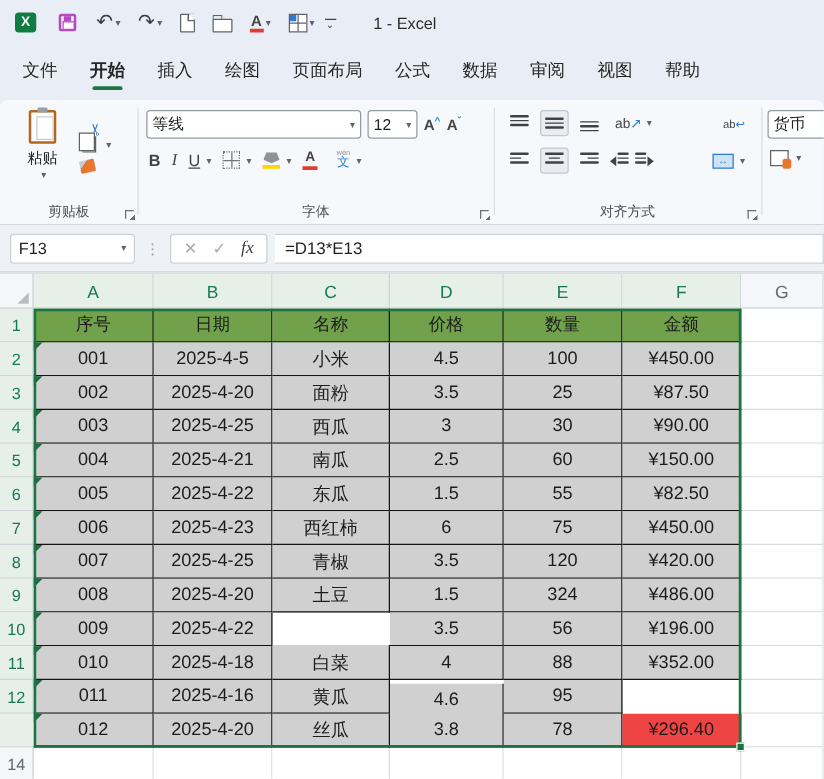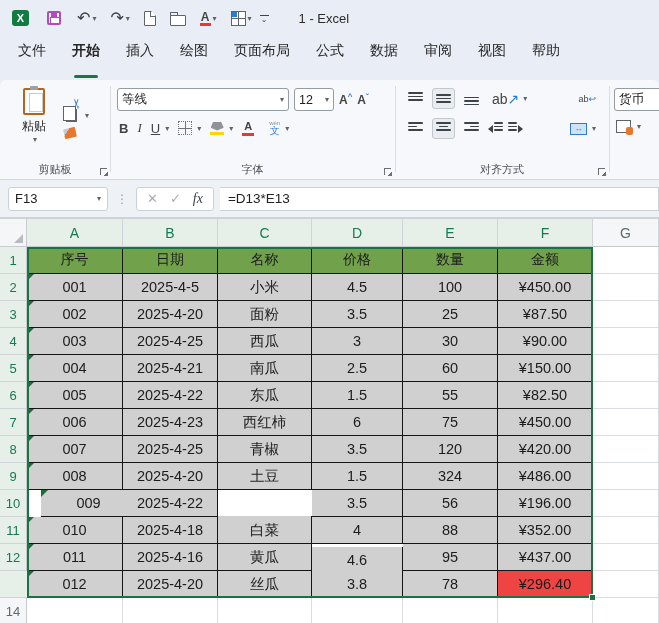--- a/index.html
+++ b/index.html
@@ -20,21 +20,21 @@
   .fc-a { font-size:12px; font-weight:bold; color:#444; line-height:1; border-bottom:3px solid #e03c32; padding:0 1px; }
   .qgrid { width:15px; height:15px; border:1.5px solid #5f6368; position:relative; background:
       linear-gradient(#5f6368,#5f6368) 0 6px/100% 1px no-repeat,
       linear-gradient(#5f6368,#5f6368) 6px 0/1px 100% no-repeat,#fff; }
   .qgrid:before { content:""; position:absolute; left:0; top:0; width:5px; height:5px; background:#2b7cd3; }
   .overflow { display:flex; flex-direction:column; align-items:center; margin:0 4px; }
   .overflow i { display:block; width:9px; height:0; border-top:1.5px solid #444; margin-bottom:1px; }
   .overflow span { font-size:8px; color:#444; line-height:5px; }
   .win-title { font-size:13px; color:#2b2b2b; margin-left:26px; }
   
-  .menubar { position:absolute; left:0; top:36px; width:659px; height:44px; display:flex; padding-left:18px; }
+  .menubar { position:absolute; left:0; top:36px; width:659px; height:44px; display:flex; align-items:center; padding-left:18px; }
   .tab { font-size:14px; color:#262626; padding:6px 0 8px; margin-right:26px; position:relative; cursor:default; white-space:nowrap; }
   .tab.active { font-weight:bold; }
   .tab.active:after { content:""; position:absolute; left:2px; right:2px; bottom:2px; height:3px; background:#217346; border-radius:2px; }
   
   .ribbon { position:absolute; left:0; top:80px; width:659px; height:100px; background:#f6f8fb; border-bottom:1px solid #d4d8dd; border-radius:6px 6px 0 0; }
   .rsep { position:absolute; top:6px; height:86px; width:1px; background:#dadde2; }
   .rgroup { position:absolute; top:0; height:100px; }
   .grp-label { position:absolute; bottom:3px; left:0; right:0; text-align:center; font-size:11px; color:#4a4f55; }
   .launcher { position:absolute; bottom:5px; right:3px; width:7px; height:7px; border-left:1px solid #6a6f75; border-top:1px solid #6a6f75; }
   .launcher:after { content:""; position:absolute; right:-1px; bottom:-1px; width:4px; height:4px; background:linear-gradient(135deg,transparent 50%,#6a6f75 50%); }
@@ -71,21 +71,21 @@
   
   .al-row1 { position:absolute; left:8px; top:8px; display:flex; gap:5px; align-items:center; width:192px; }
   .al-row2 { position:absolute; left:8px; top:38px; display:flex; gap:5px; align-items:center; width:192px; }
   .albtn { padding:3px; border:1px solid transparent; border-radius:3px; display:flex; }
   .albtn.sel { background:#e9ecf0; border-color:#c3c8ce; }
   .lines { width:15px; height:13px; display:flex; flex-direction:column; gap:2px; }
   .lines i { display:block; height:1.5px; background:#3e4347; border-radius:1px; }
   .lv-top { justify-content:flex-start; } .lv-mid { justify-content:center; } .lv-bot { justify-content:flex-end; }
   .lh-left { align-items:flex-start; } .lh-center { align-items:center; } .lh-right { align-items:flex-end; }
   .w-full { width:15px; } .w-short { width:9px; }
-  .orient { font-size:14px; color:#444; }
+  .orient { font-size:11px; color:#444; }
   .orient b { color:#2b7cd3; font-weight:normal; }
   .indent { display:flex; align-items:center; gap:1px; }
   .tri-l { width:0; height:0; border-top:4px solid transparent; border-bottom:4px solid transparent; border-right:5px solid #3e4347; }
   .tri-r { width:0; height:0; border-top:4px solid transparent; border-bottom:4px solid transparent; border-left:5px solid #3e4347; }
   .lines.small { width:9px; }
   .wrap-ic { margin-left:auto; font-size:9px; color:#444; }
   .wrap-ic b { color:#2b7cd3; font-weight:normal; }
   .merge-ic { margin-left:auto; width:17px; height:12px; border:1.5px solid #2b7cd3; background:#cfe3f7; display:flex; align-items:center; justify-content:center; color:#2b7cd3; font-size:8px; }
   
   .num-ic { width:15px; height:13px; border:1.5px solid #5f6368; position:relative; background:#fff; }
@@ -430,38 +430,37 @@
     <div class="cell data" style="left: 218px; top: 217px; width: 94px; height: 27px;">青椒</div>
     <div class="cell data" style="left: 312px; top: 217px; width: 91px; height: 27px;">3.5</div>
     <div class="cell data" style="left: 403px; top: 217px; width: 95px; height: 27px;">120</div>
     <div class="cell data" style="left: 498px; top: 217px; width: 95px; height: 27px;">¥420.00</div>
     <div class="cell data" style="left: 27px; top: 244px; width: 96px; height: 27px;">008<span class="errtri"></span></div>
     <div class="cell data" style="left: 123px; top: 244px; width: 95px; height: 27px;">2025-4-20</div>
     <div class="cell data" style="left: 218px; top: 244px; width: 94px; height: 27px;">土豆</div>
     <div class="cell data" style="left: 312px; top: 244px; width: 91px; height: 27px;">1.5</div>
     <div class="cell data" style="left: 403px; top: 244px; width: 95px; height: 27px;">324</div>
     <div class="cell data" style="left: 498px; top: 244px; width: 95px; height: 27px;">¥486.00</div>
-    <div class="cell data" style="left: 27px; top: 271px; width: 96px; height: 27px; margin-left: 14px;">009<span class="errtri"></span></div>
+    <div class="cell data" style="left: 27px; top: 271px; width: 96px; height: 27px;">009<span class="errtri"></span></div>
     <div class="cell data" style="left: 123px; top: 271px; width: 95px; height: 27px;">2025-4-22</div>
     <div class="cell data" style="left: 218px; top: 271px; width: 94px; height: 27px; margin-top: 26px;">青菜</div>
     <div class="cell data" style="left: 312px; top: 271px; width: 91px; height: 27px;">3.5</div>
     <div class="cell data" style="left: 403px; top: 271px; width: 95px; height: 27px;">56</div>
     <div class="cell data" style="left: 498px; top: 271px; width: 95px; height: 27px;">¥196.00</div>
     <div class="cell data" style="left: 27px; top: 298px; width: 96px; height: 27px;">010<span class="errtri"></span></div>
     <div class="cell data" style="left: 123px; top: 298px; width: 95px; height: 27px;">2025-4-18</div>
     <div class="cell data" style="left: 218px; top: 298px; width: 94px; height: 27px;">白菜</div>
     <div class="cell data" style="left: 312px; top: 298px; width: 91px; height: 27px;">4</div>
     <div class="cell data" style="left: 403px; top: 298px; width: 95px; height: 27px;">88</div>
     <div class="cell data" style="left: 498px; top: 298px; width: 95px; height: 27px;">¥352.00</div>
     <div class="cell data" style="left: 27px; top: 325px; width: 96px; height: 27px;">011<span class="errtri"></span></div>
     <div class="cell data" style="left: 123px; top: 325px; width: 95px; height: 27px;">2025-4-16</div>
     <div class="cell data" style="left: 218px; top: 325px; width: 94px; height: 27px;">黄瓜</div>
     <div class="cell data" style="left: 312px; top: 328px; width: 91px; height: 27px;">4.6</div>
     <div class="cell data" style="left: 403px; top: 325px; width: 95px; height: 27px;">95</div>
-    <div class="cell data" style="left: 498px; top: 325px; width: 95px; height: 27px;">¥437.00</div>
     <div class="cell data" style="left: 27px; top: 352px; width: 96px; height: 27px;">012<span class="errtri"></span></div>
     <div class="cell data" style="left: 123px; top: 352px; width: 95px; height: 27px;">2025-4-20</div>
     <div class="cell data" style="left: 218px; top: 352px; width: 94px; height: 27px;">丝瓜</div>
     <div class="cell data" style="left: 312px; top: 352px; width: 91px; height: 27px;">3.8</div>
     <div class="cell data" style="left: 403px; top: 352px; width: 95px; height: 27px;">78</div>
     <div class="cell active" style="left: 498px; top: 352px; width: 95px; height: 27px;">¥296.40</div>
     <div class="selbox" style="left: 27px; top: 28px; width: 566px; height: 351px;"></div>
     <div class="fillhandle" style="left: 589px; top: 375px; width: 7px; height: 7px;"></div>
   </div>
 

